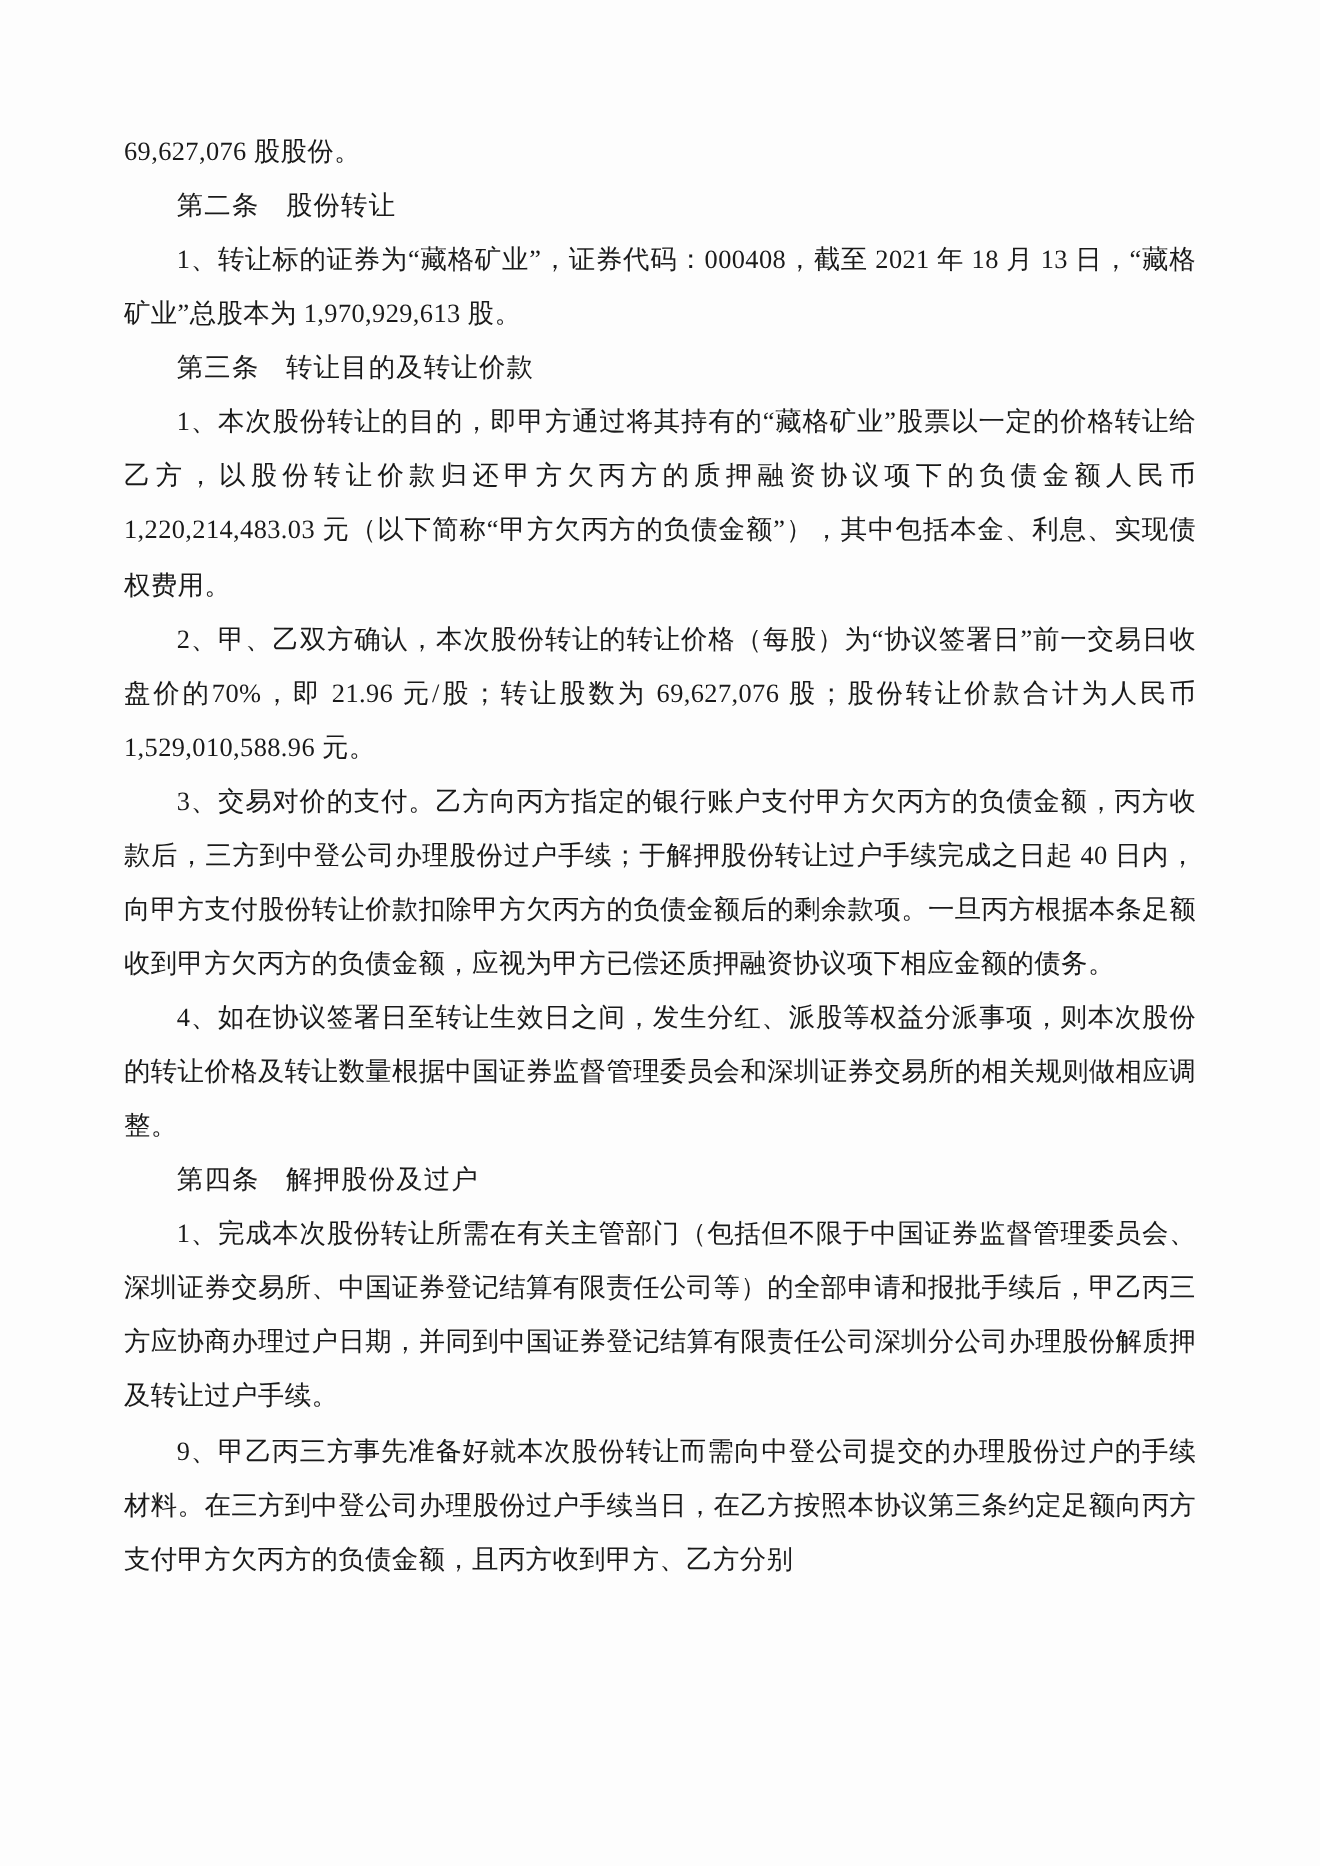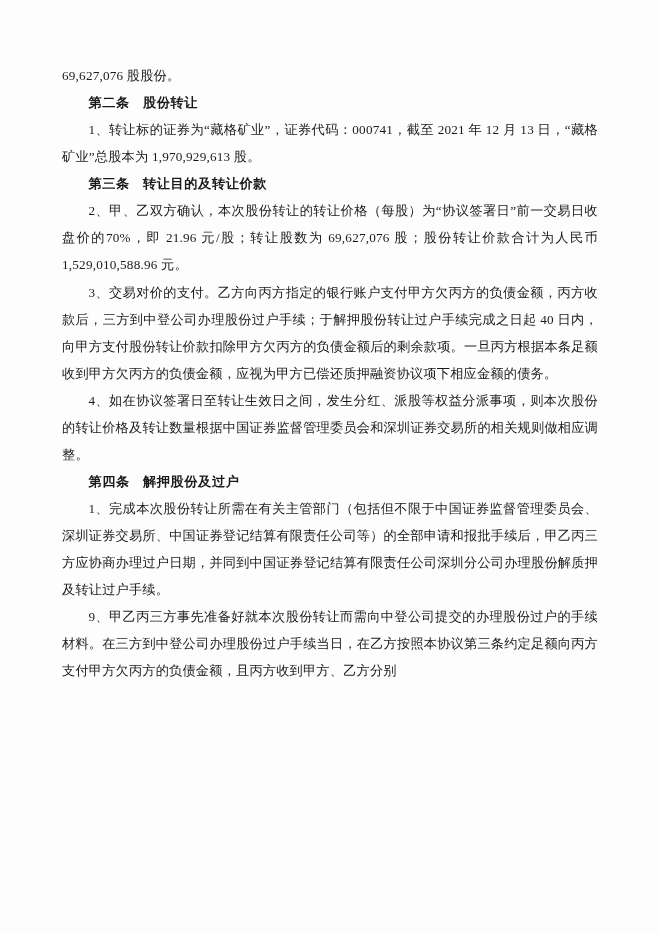--- a/index.html
+++ b/index.html
@@ -33,43 +33,44 @@
     margin: 0 0 0 0;
   }
   .para {
     text-indent: 2em;
   }
   .flush {
     text-indent: 0;
   }
   .heading {
     text-indent: 2em;
-    font-weight: bold;
+    font-weight: normal;
     letter-spacing: 0.6px;
   }
   .heading .hspace {
     display: inline-block;
     width: 1em;
   }
 </style>
 </head>
 <body>
 
 <div class="page">
   <div class="doc-body">
 
     <p class="para flush">69,627,076 股股份。</p>
 
     <p class="heading"><span>第二条</span><span class="hspace"></span><span>股份转让</span></p>
 
-    <p class="para">1、转让标的证券为“藏格矿业”，证券代码：000741，截至 2021 年 12 月 13 日，“藏格矿业”总股本为 1,970,929,613 股。</p>
+    <p class="para">1、转让标的证券为“藏格矿业”，证券代码：000408，截至 2021 年 18 月 13 日，“藏格矿业”总股本为 1,970,929,613 股。</p>
 
 
     <p class="heading"><span>第三条</span><span class="hspace"></span><span>转让目的及转让价款</span></p>
 
+    <p class="para">1、本次股份转让的目的，即甲方通过将其持有的“藏格矿业”股票以一定的价格转让给乙方，以股份转让价款归还甲方欠丙方的质押融资协议项下的负债金额人民币 1,220,214,483.03 元（以下简称“甲方欠丙方的负债金额”），其中包括本金、利息、实现债权费用。</p>
 
     <p class="para">2、甲、乙双方确认，本次股份转让的转让价格（每股）为“协议签署日”前一交易日收盘价的70%，即 21.96 元/股；转让股数为 69,627,076 股；股份转让价款合计为人民币 1,529,010,588.96 元。</p>
 
     <p class="para">3、交易对价的支付。乙方向丙方指定的银行账户支付甲方欠丙方的负债金额，丙方收款后，三方到中登公司办理股份过户手续；于解押股份转让过户手续完成之日起 40 日内，向甲方支付股份转让价款扣除甲方欠丙方的负债金额后的剩余款项。一旦丙方根据本条足额收到甲方欠丙方的负债金额，应视为甲方已偿还质押融资协议项下相应金额的债务。</p>
 
     <p class="para">4、如在协议签署日至转让生效日之间，发生分红、派股等权益分派事项，则本次股份的转让价格及转让数量根据中国证券监督管理委员会和深圳证券交易所的相关规则做相应调整。</p>
 
     <p class="heading"><span>第四条</span><span class="hspace"></span><span>解押股份及过户</span></p>
 
     <p class="para">1、完成本次股份转让所需在有关主管部门（包括但不限于中国证券监督管理委员会、深圳证券交易所、中国证券登记结算有限责任公司等）的全部申请和报批手续后，甲乙丙三方应协商办理过户日期，并同到中国证券登记结算有限责任公司深圳分公司办理股份解质押及转让过户手续。</p>

